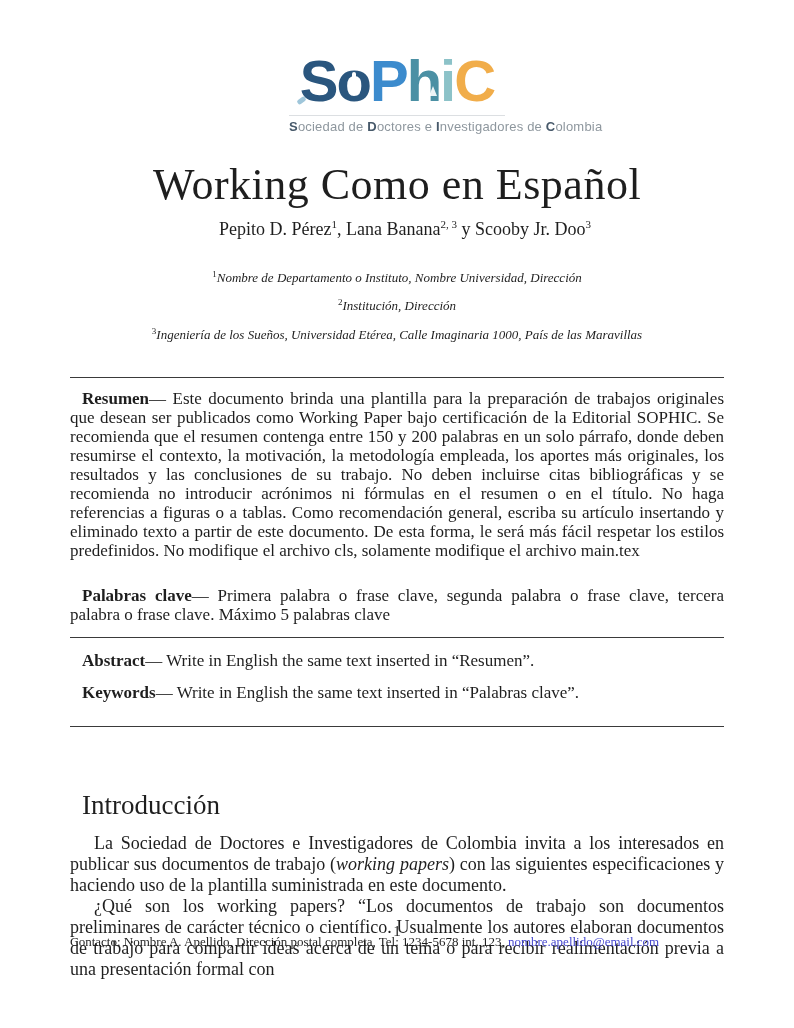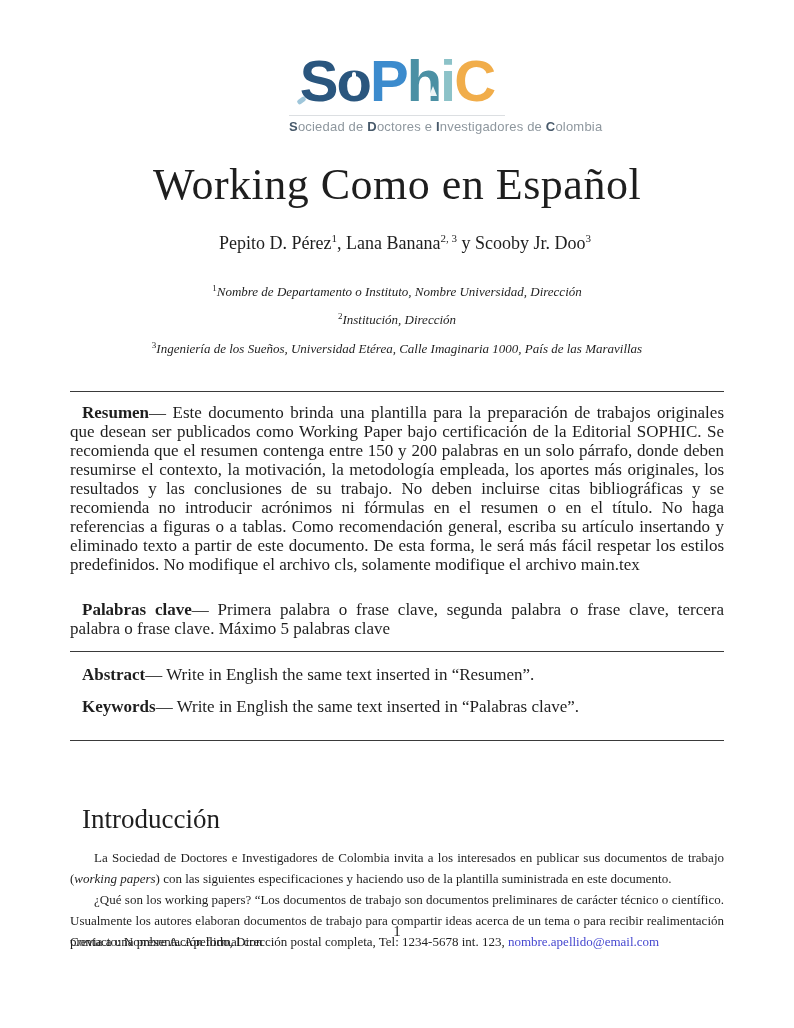--- a/index.html
+++ b/index.html
@@ -52,21 +52,21 @@
     font-family:"Liberation Sans","DejaVu Sans",sans-serif;
     font-size:13px;letter-spacing:.2px;color:#8e979e;white-space:nowrap;
   }
   .logo-tagline b{color:#47596a;font-weight:700;}
 
   
   .paper-title{
     margin:26px 0 0;text-align:center;
     font-size:44px;font-weight:400;line-height:50px;letter-spacing:.5px;
   }
-  .authors{margin-top:22px;text-align:center;font-size:18px;padding-left:16px;}
+  .authors{margin-top:8px;text-align:center;font-size:18px;padding-left:16px;}
   .authors sup{font-size:11px;}
   .affils{margin-top:22px;text-align:center;font-size:13px;font-style:italic;line-height:24px;}
   .affils sup{font-size:9px;font-style:normal;}
 
   
   .rule{border:none;border-top:1.3px solid #3a3a3a;margin:0 70px;}
   .rule-1{margin-top:30px;}
   .rule-2{margin-top:13px;}
   .rule-3{margin-top:24px;}
 
@@ -77,21 +77,21 @@
   }
   .abs-par b{font-weight:700;}
   .kw-par{margin-top:26px;}
   .en-par{margin-top:13px;text-align:left;}
 
   
   .section-heading{
     margin:62px 12px 0;font-size:27px;font-weight:400;line-height:32px;
   }
   .body-par{
-    margin:12px 0 0;font-size:13px;line-height:21px;
+    margin:12px 0 0;font-size:18px;line-height:21px;
     text-align:justify;text-indent:24px;
   }
   .body-par + .body-par{margin-top:0;}
   .it{font-style:italic;}
 
   
   .contact-note{
     position:absolute;left:70px;right:70px;top:933px;
     font-size:13px;line-height:17px;
   }

